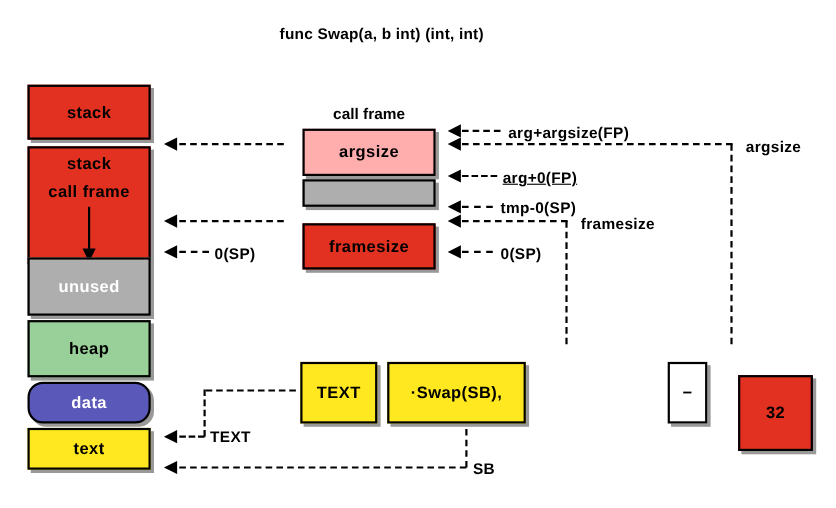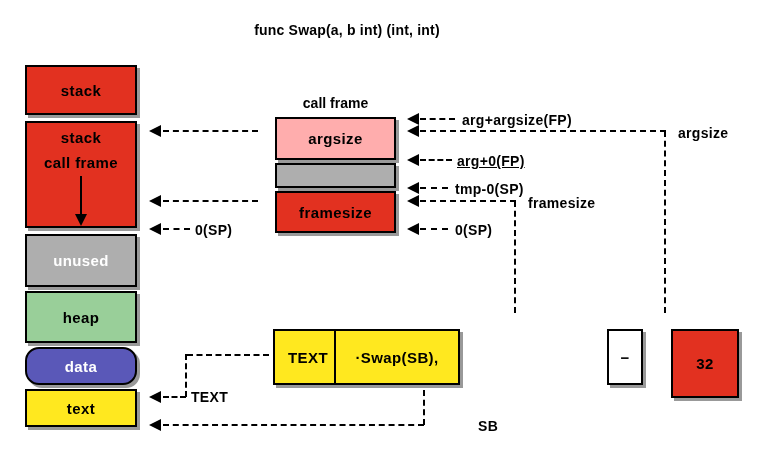--- a/index.html
+++ b/index.html
@@ -3,21 +3,21 @@
 <meta charset="utf-8">
 <style>
   html,body{margin:0;padding:0;background:#fff;}
   .page{position:relative;width:760px;height:462px;background:#fff;overflow:hidden;
         font-family:"Liberation Sans",sans-serif;color:#000;}
   .title{position:absolute;left:0;top:22px;width:694px;text-align:center;
          font-size:14px;font-weight:bold;letter-spacing:.2px;}
   .box{position:absolute;border:2px solid #000;box-shadow:3px 3px 0 #999;
        display:flex;align-items:center;justify-content:center;
        font-size:15px;font-weight:bold;letter-spacing:.4px;box-sizing:border-box;}
-  .c-red{background:#e23120;}
+  .c-red{background:#e23120;margin-top:12px;}
   .c-pink{background:#ffadad;}
   .c-gray{background:#aeaeae;}
   .c-green{background:#99cf99;}
   .c-blue{background:#5a58b8;}
   .c-yellow{background:#ffe81f;}
   .c-white{background:#ffffff;}
   .t-white{color:#fff;}
   .lbl{position:absolute;font-size:14px;font-weight:bold;letter-spacing:.3px;
        line-height:16px;white-space:nowrap;}
   .cf-title{position:absolute;left:275px;top:95px;width:121px;text-align:center;
@@ -75,21 +75,21 @@
   <div class="box c-gray" style="left:275px;top:163px;width:121px;height:25px;">
     <span></span>
   </div>
   <div class="box c-red" style="left:275px;top:191px;width:121px;height:42px;">
     <span>framesize</span>
   </div>
 
   <div class="box c-yellow" style="left:273px;top:329px;width:70px;height:56px;">
     <span>TEXT</span>
   </div>
-  <div class="box c-yellow" style="left:334px;top:329px;width:126px;height:56px;">
+  <div class="box c-yellow" style="left:352px;top:329px;width:126px;height:56px;">
     <span>·Swap(SB),</span>
   </div>
   <div class="box c-white" style="left:607px;top:329px;width:36px;height:56px;">
     <span>−</span>
   </div>
   <div class="box c-red" style="left:671px;top:329px;width:68px;height:69px;text-align:center;">
     <span>32</span>
   </div>
 
   <span class="arr-l" style="left:149px;top:125px;"></span>
@@ -130,15 +130,15 @@
 
   <span class="dash-h" style="left:187px;top:354px;width:82px;"></span>
   <span class="dash-v" style="left:185px;top:354px;height:43px;"></span>
   <span class="arr-l" style="left:149px;top:391px;"></span>
   <span class="dash-h" style="left:163px;top:396px;width:23px;"></span>
   <span class="lbl" style="left:191px;top:389px;">TEXT</span>
 
   <span class="dash-v" style="left:423px;top:390px;height:35px;"></span>
   <span class="arr-l" style="left:149px;top:419px;"></span>
   <span class="dash-h" style="left:163px;top:424px;width:261px;"></span>
-  <span class="lbl" style="left:430px;top:418px;margin-left:48px;">SB</span>
+  <span class="lbl" style="left:430px;top:418px;">SB</span>
 
 </div>
 
 </body></html>

